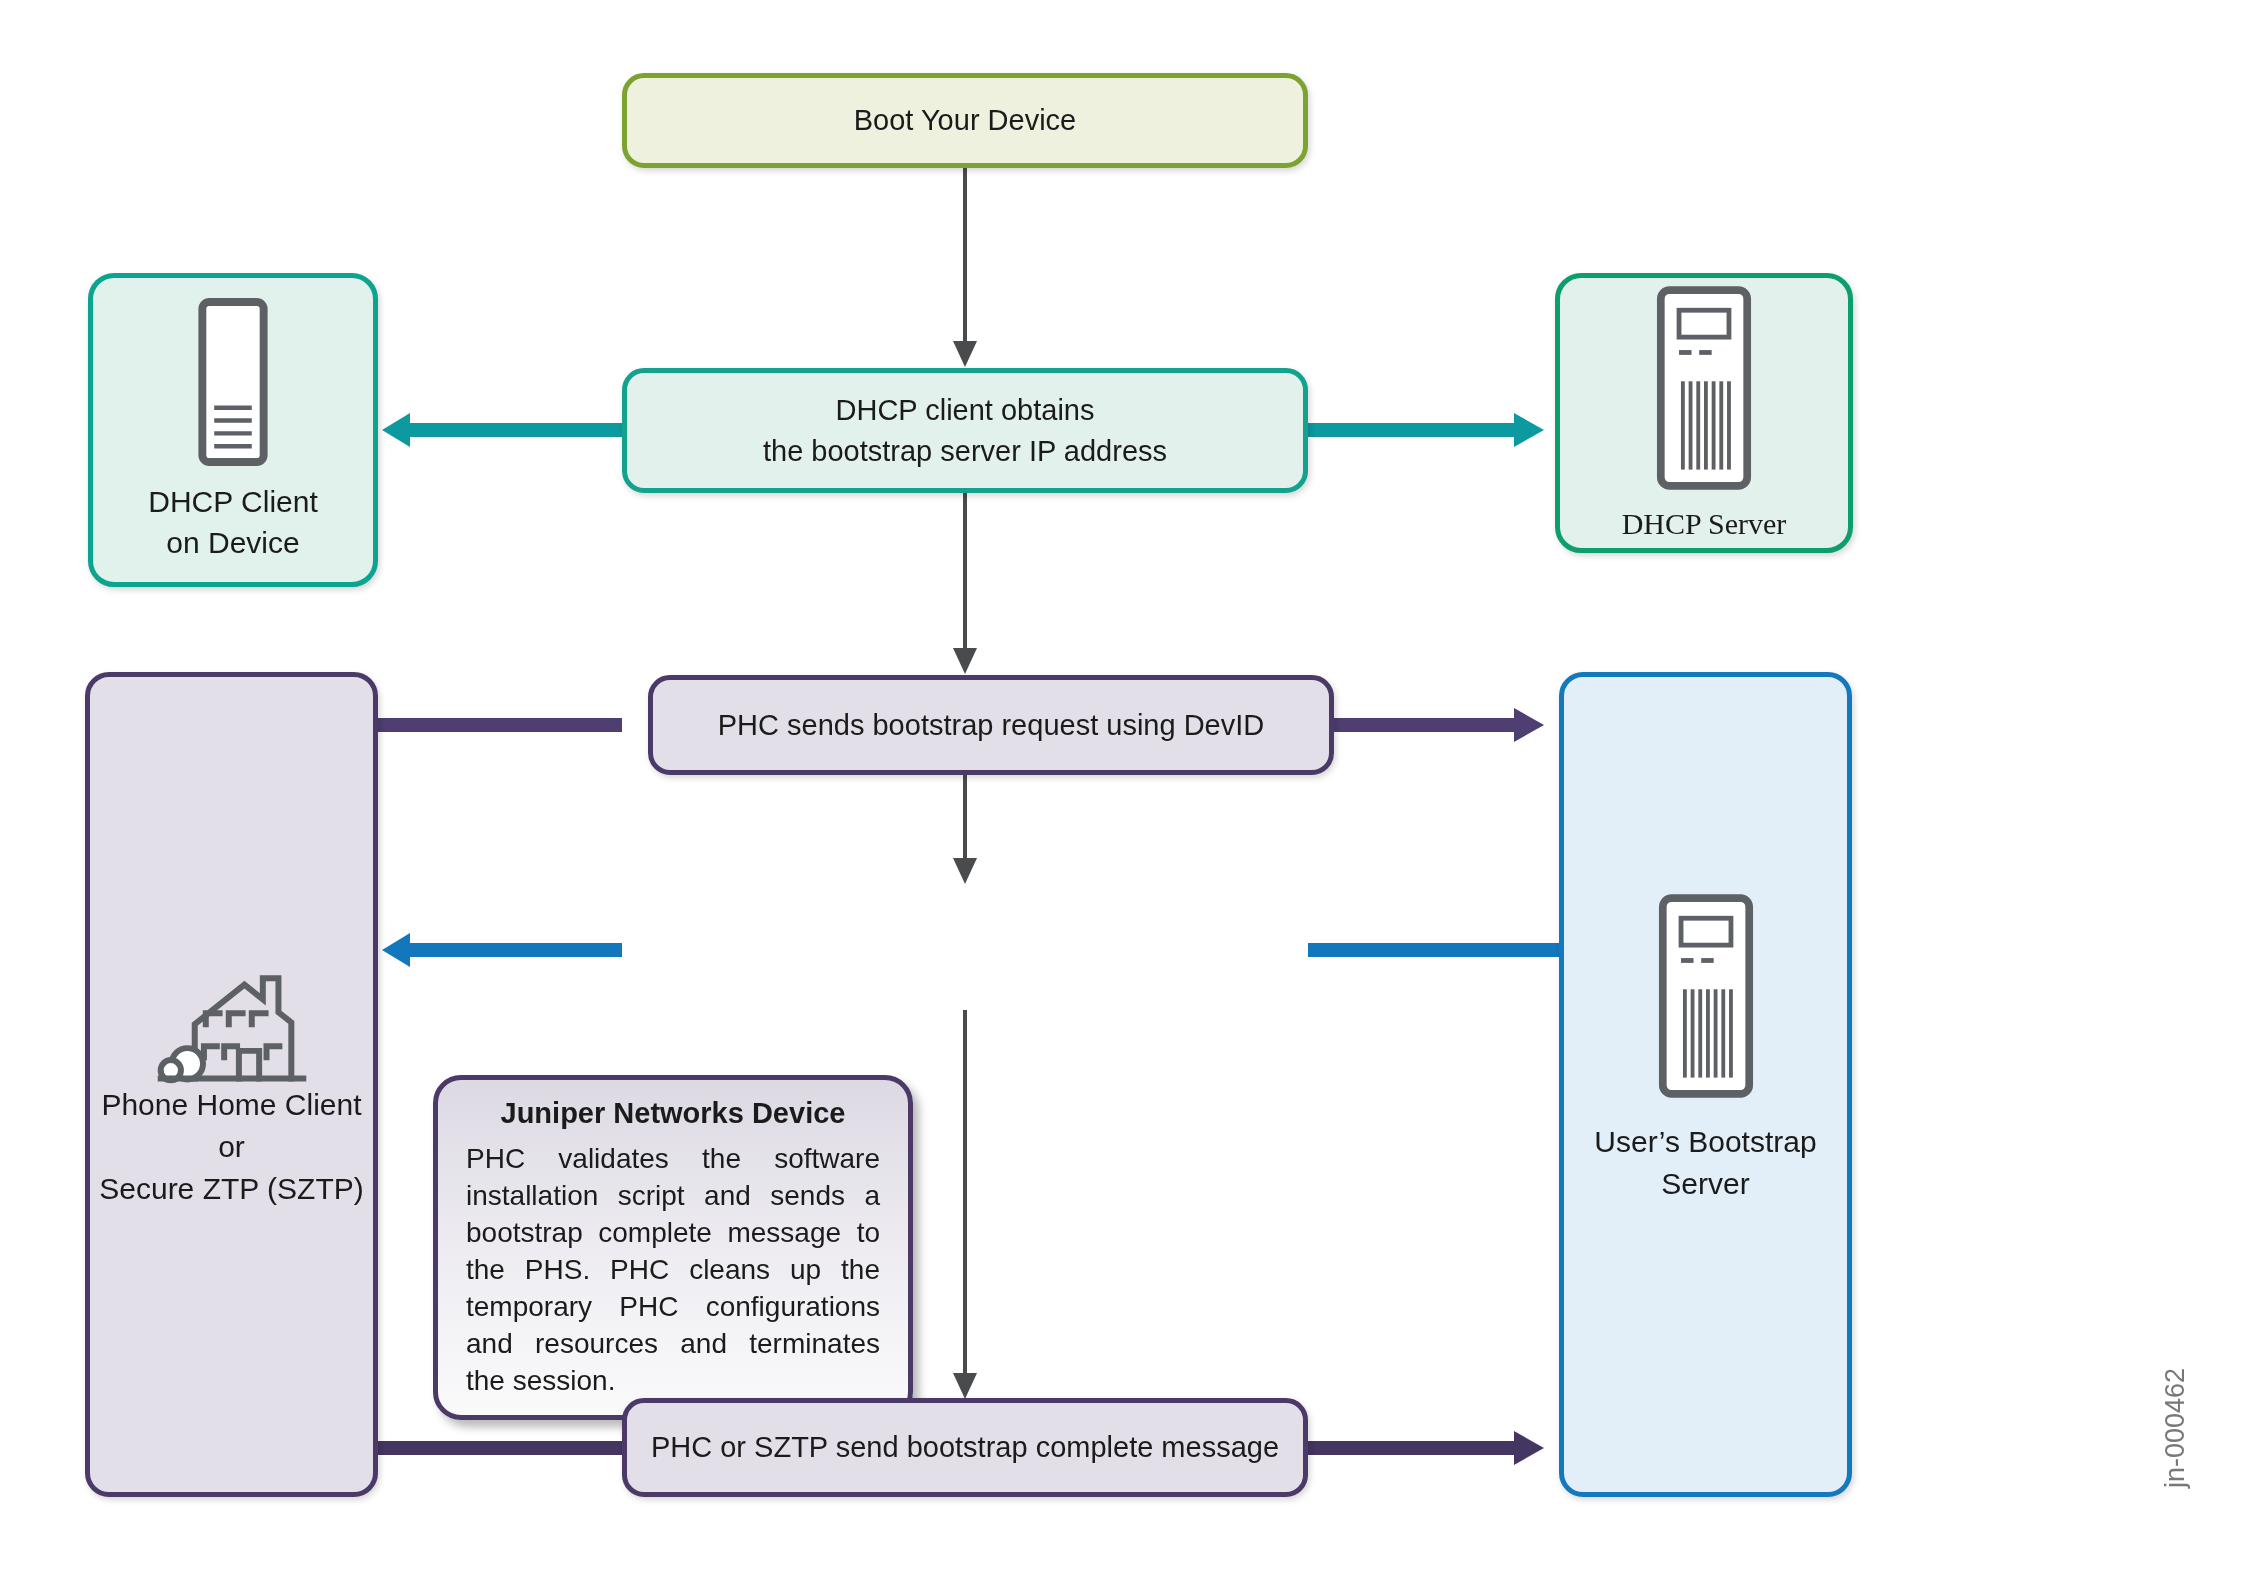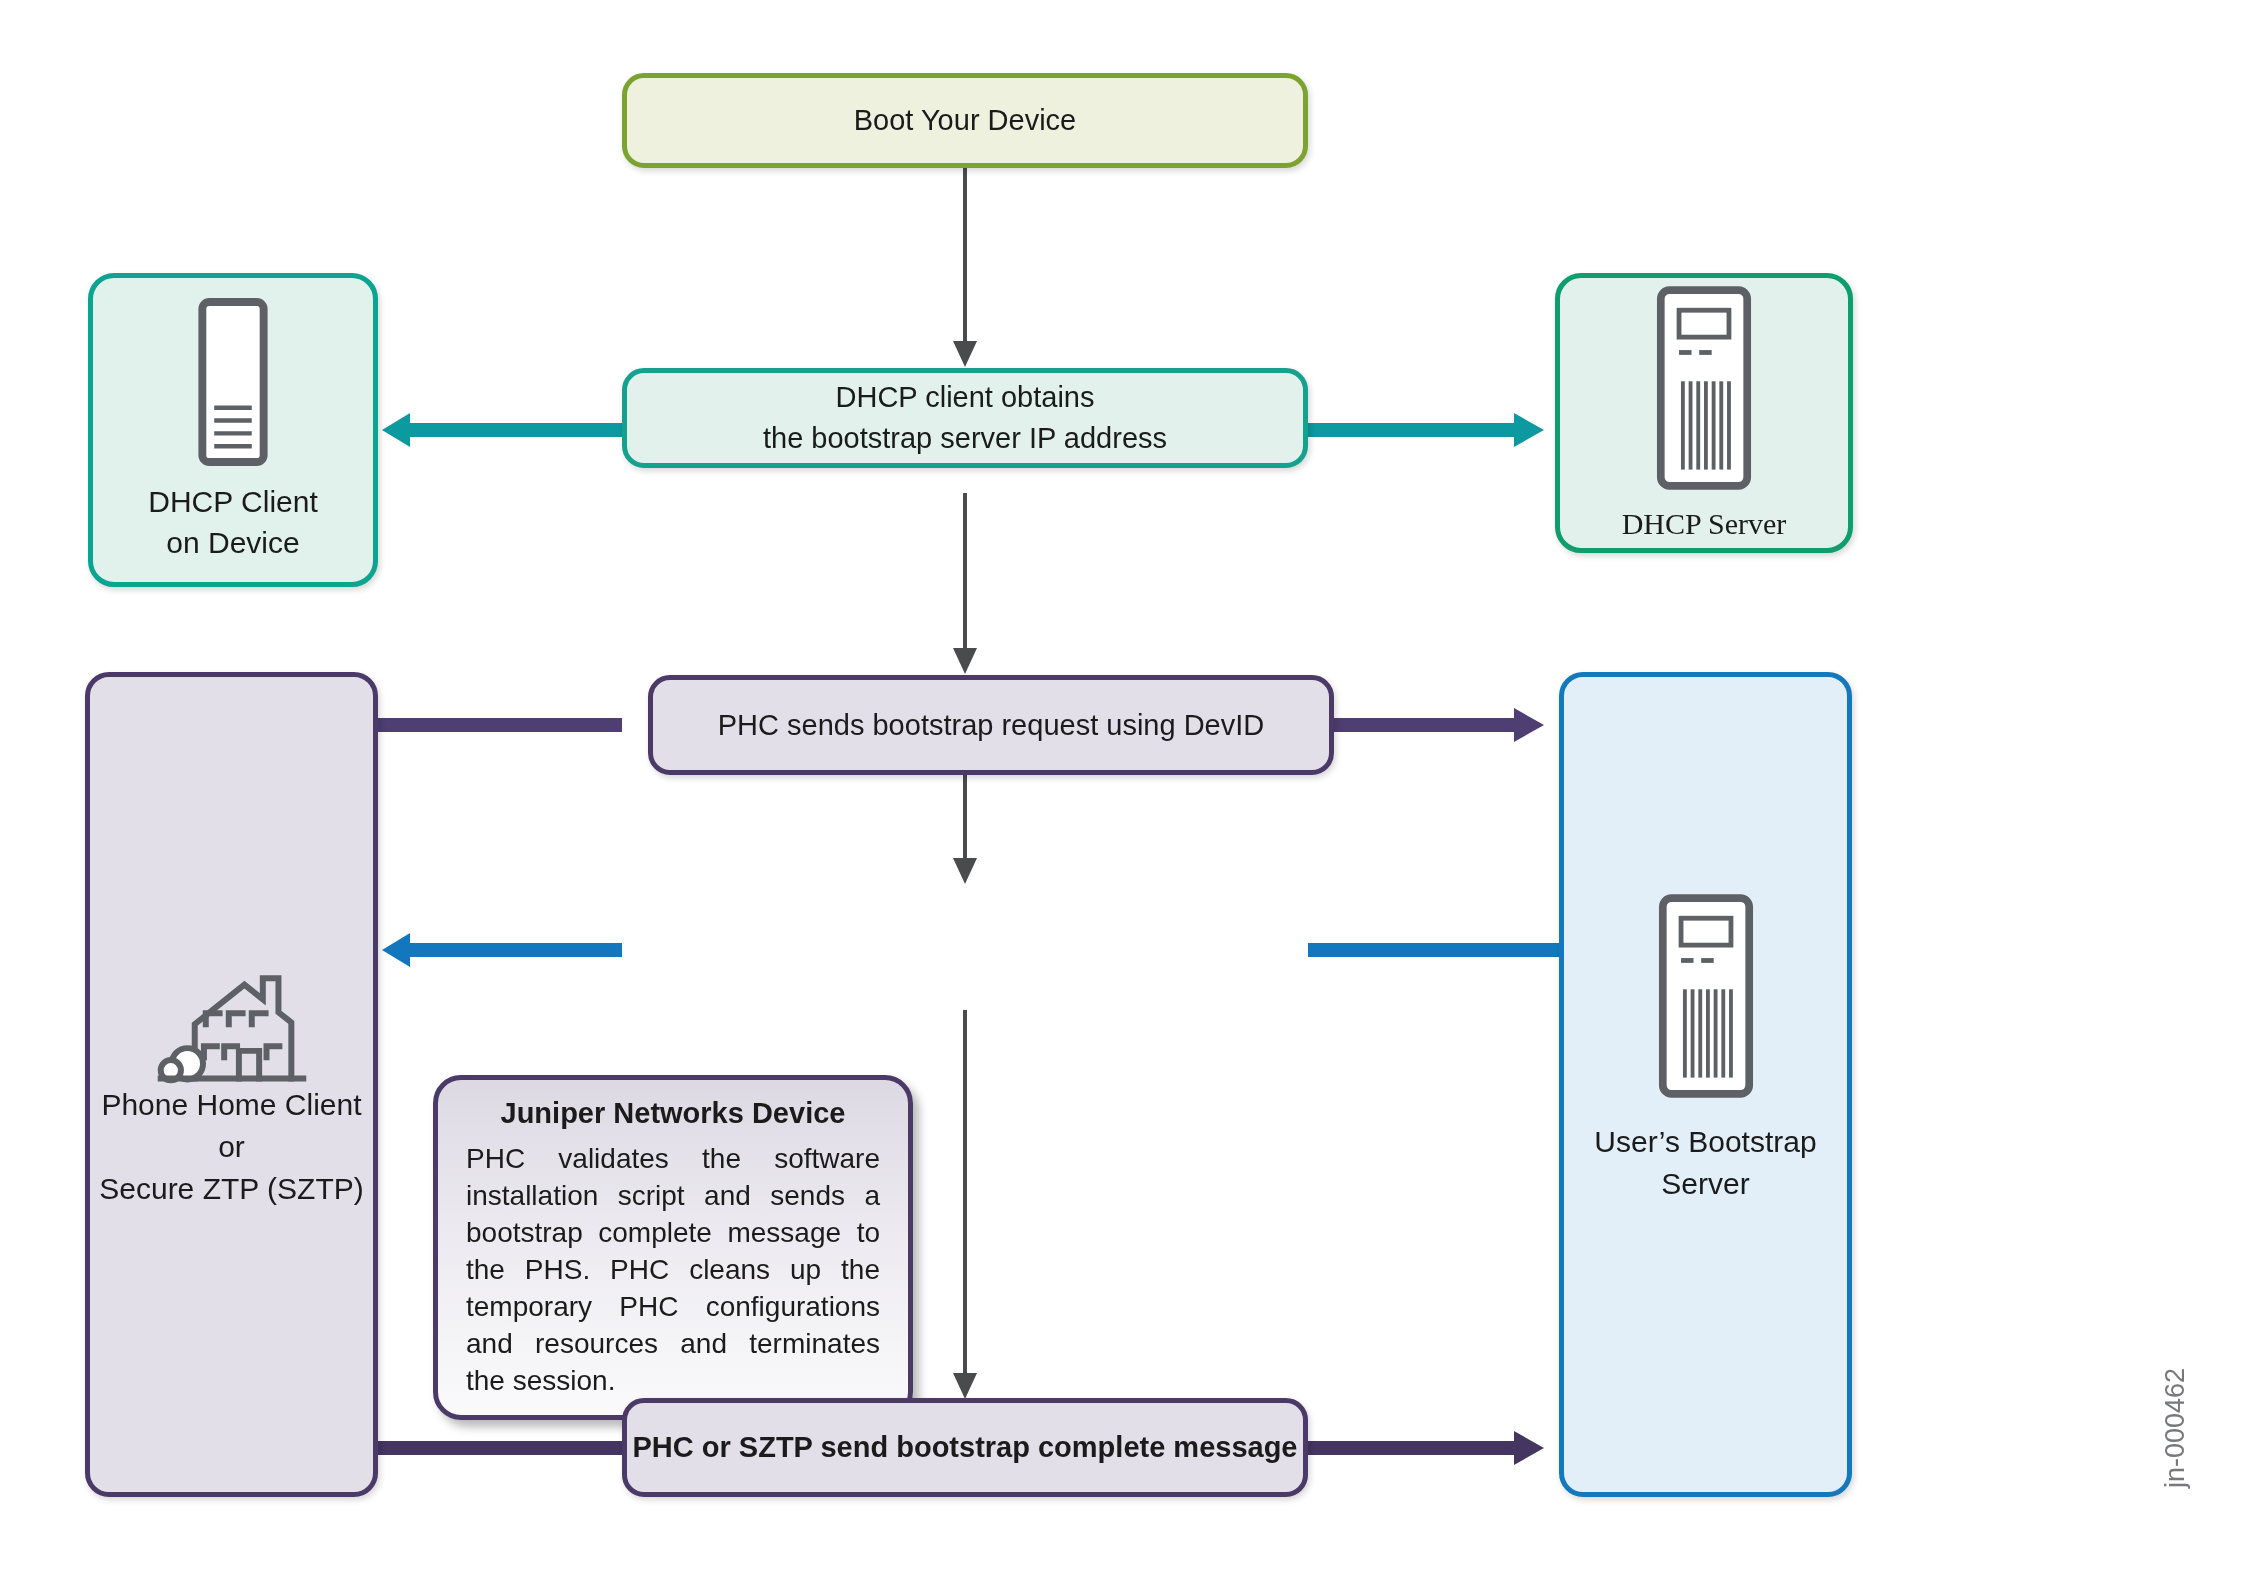--- a/index.html
+++ b/index.html
@@ -9,28 +9,28 @@
   }
   .box{
     position:absolute;box-sizing:border-box;display:flex;flex-direction:column;
     align-items:center;justify-content:center;text-align:center;z-index:2;
     box-shadow:2px 3px 6px rgba(0,0,0,.16);
   }
   .lbl{display:block;}
   
   #boot{left:622px;top:73px;width:686px;height:95px;border:5px solid var(--green-border);
         background:var(--green-fill);border-radius:22px;font-size:29px;}
-  #dhcp-obtains{left:622px;top:368px;width:686px;height:100px;border:5px solid var(--teal-border);
+  #dhcp-obtains{left:622px;top:368px;width:686px;height:125px;border:5px solid var(--teal-border);
         background:var(--teal-fill);border-radius:22px;font-size:29px;line-height:41px;}
   #phc-request{left:648px;top:675px;width:686px;height:100px;border:5px solid var(--purple-border);
         background:var(--purple-fill);border-radius:22px;font-size:29px;}
   #voucher{left:622px;top:883px;width:686px;height:127px;border:5px solid var(--blue-border);
         background:var(--blueM-fill);border-radius:22px;font-size:29px;line-height:41px;}
   #complete{left:622px;top:1398px;width:686px;height:99px;border:5px solid var(--purple-border);
-        background:var(--purple-fill);border-radius:22px;font-size:29px;z-index:3;font-weight:bold;}
+        background:var(--purple-fill);border-radius:22px;font-size:29px;z-index:3;}
   
   #dhcp-client{left:88px;top:273px;width:290px;height:314px;border:5px solid var(--tealL-border);
         background:var(--tealL-fill);border-radius:26px;font-size:30px;line-height:41px;gap:14px;}
   #dhcp-server{left:1555px;top:273px;width:298px;height:280px;border:5px solid var(--tealR-border);
         background:var(--tealR-fill);border-radius:26px;font-size:30px;gap:16px;font-family:Liberation Serif, serif;}
   #phone-home{left:85px;top:672px;width:293px;height:825px;border:5px solid var(--purple-border);
         background:var(--purple-fill);border-radius:24px;font-size:30px;line-height:42px;
         justify-content:flex-start;padding-top:292px;}
   #bootstrap-server{left:1559px;top:672px;width:293px;height:825px;border:5px solid var(--blue-border);
         background:var(--blue-fill);border-radius:24px;font-size:30px;line-height:42px;

